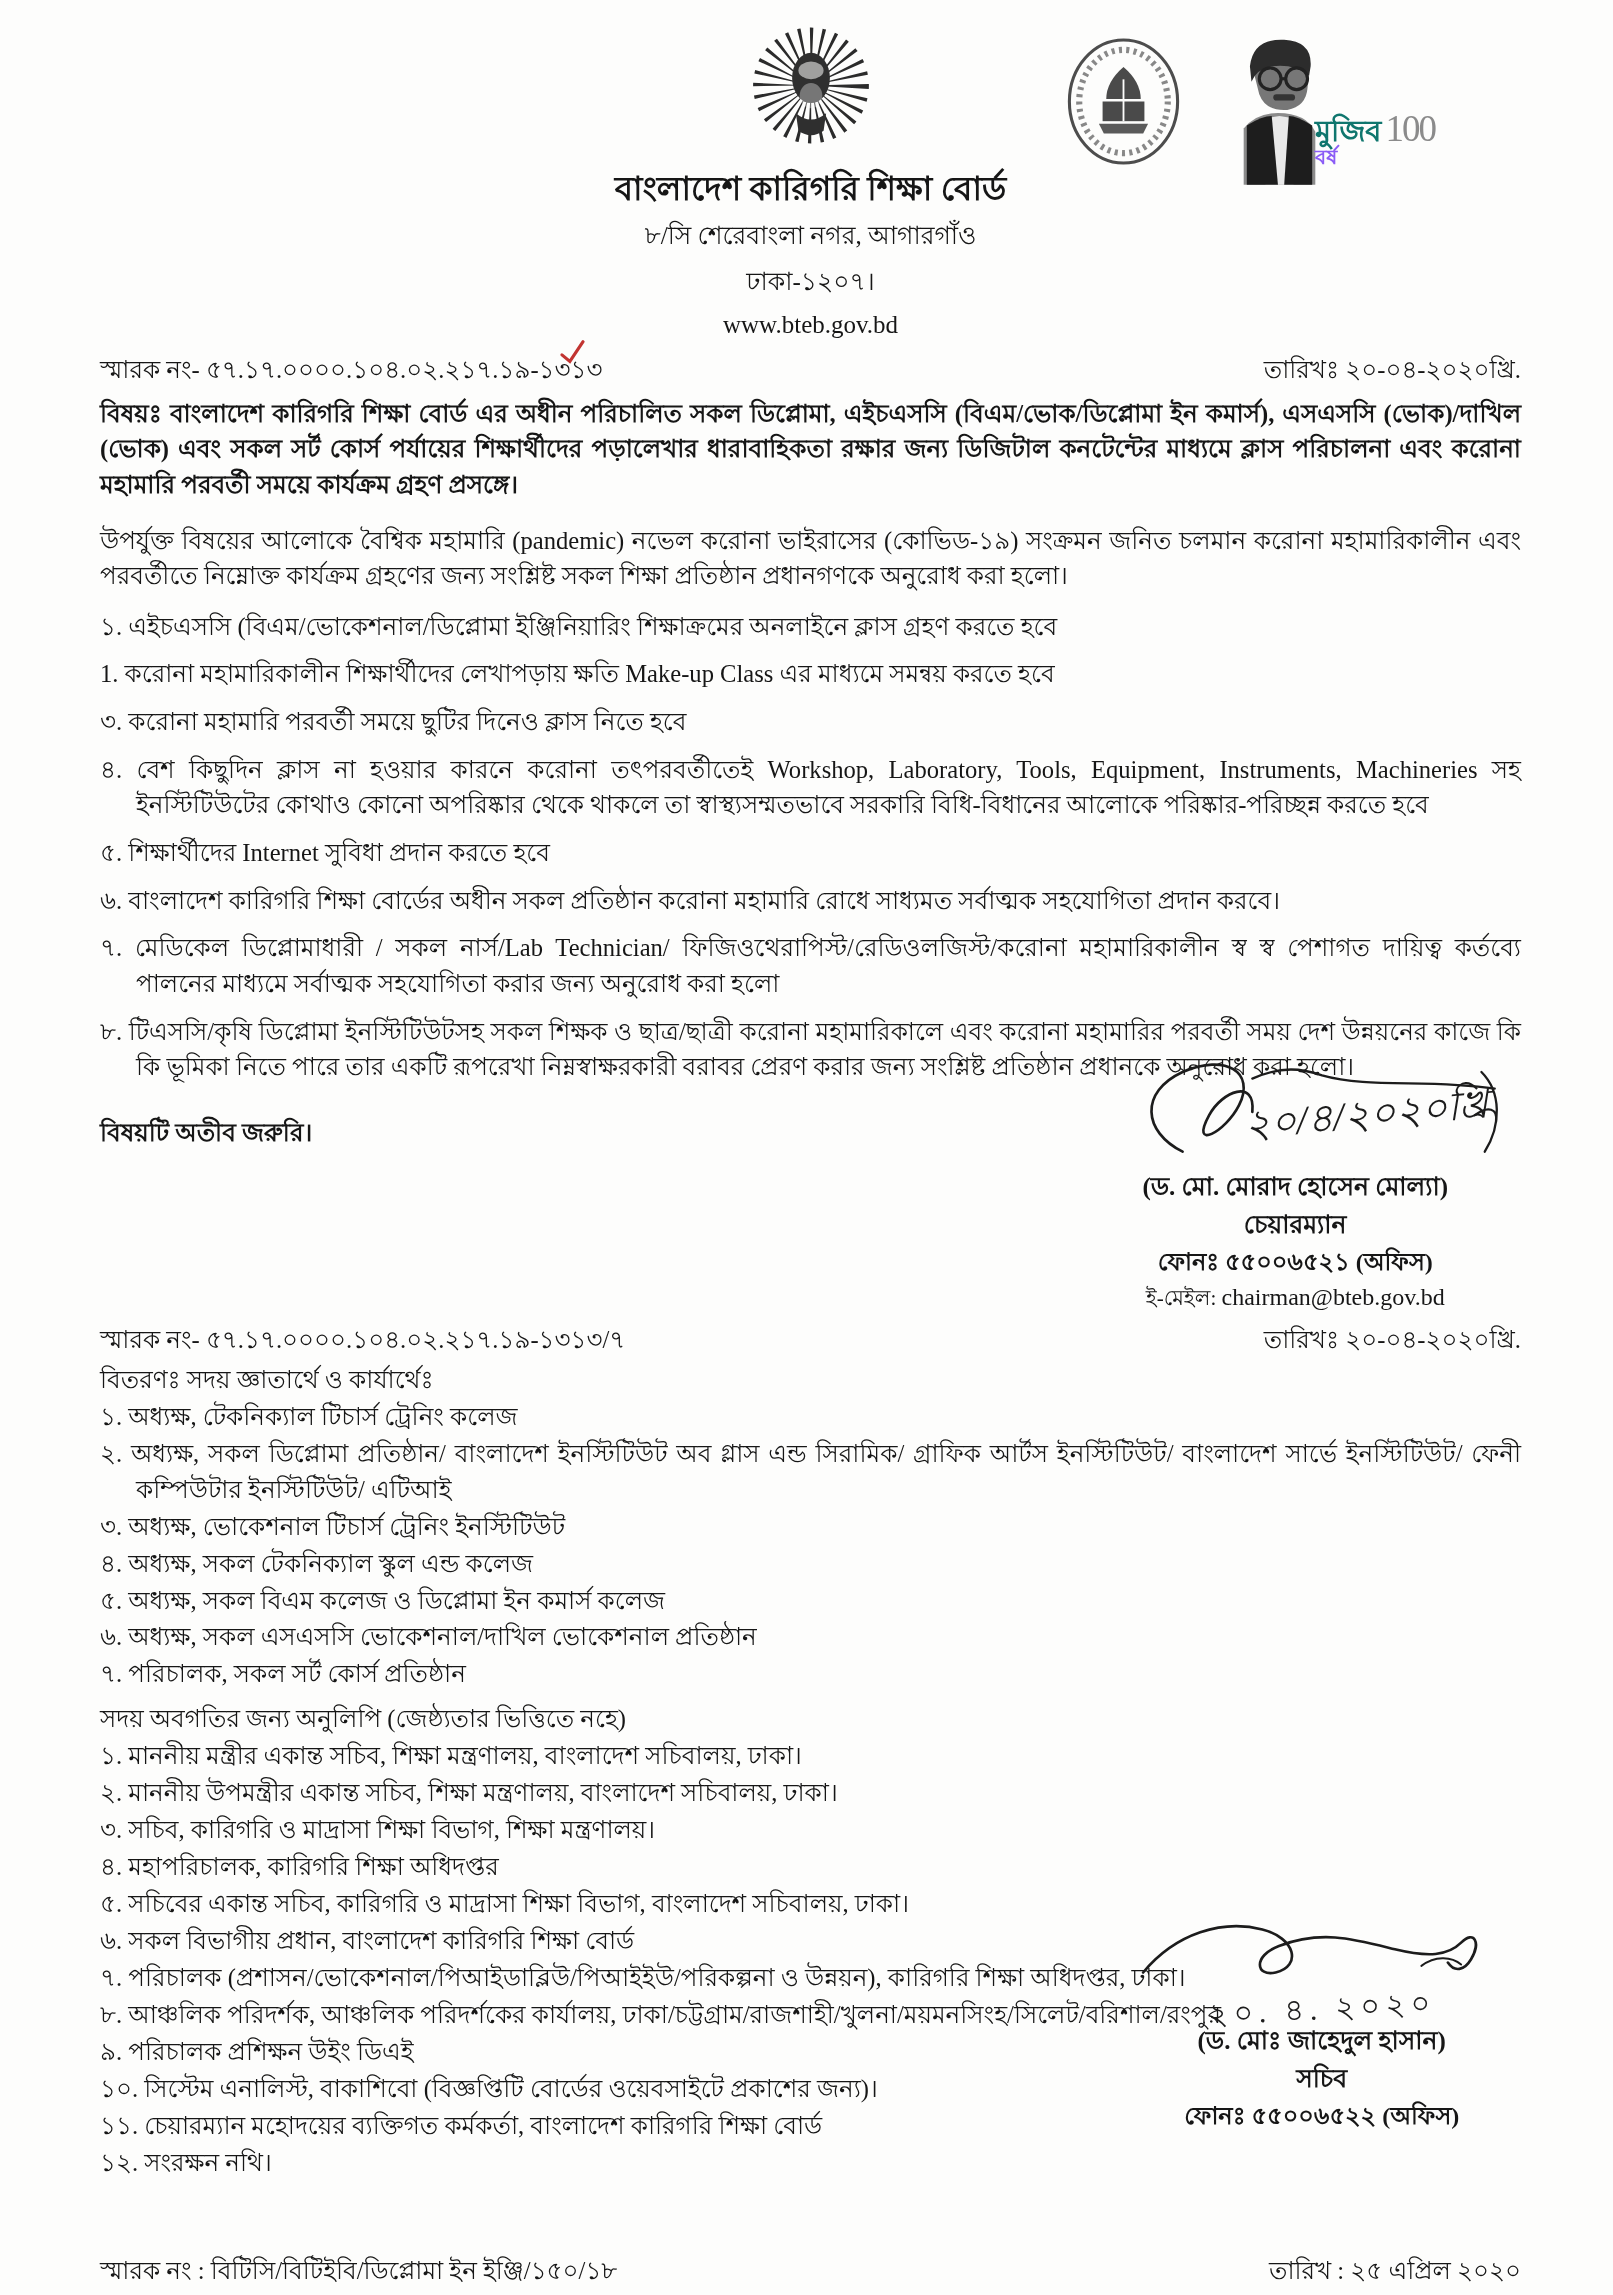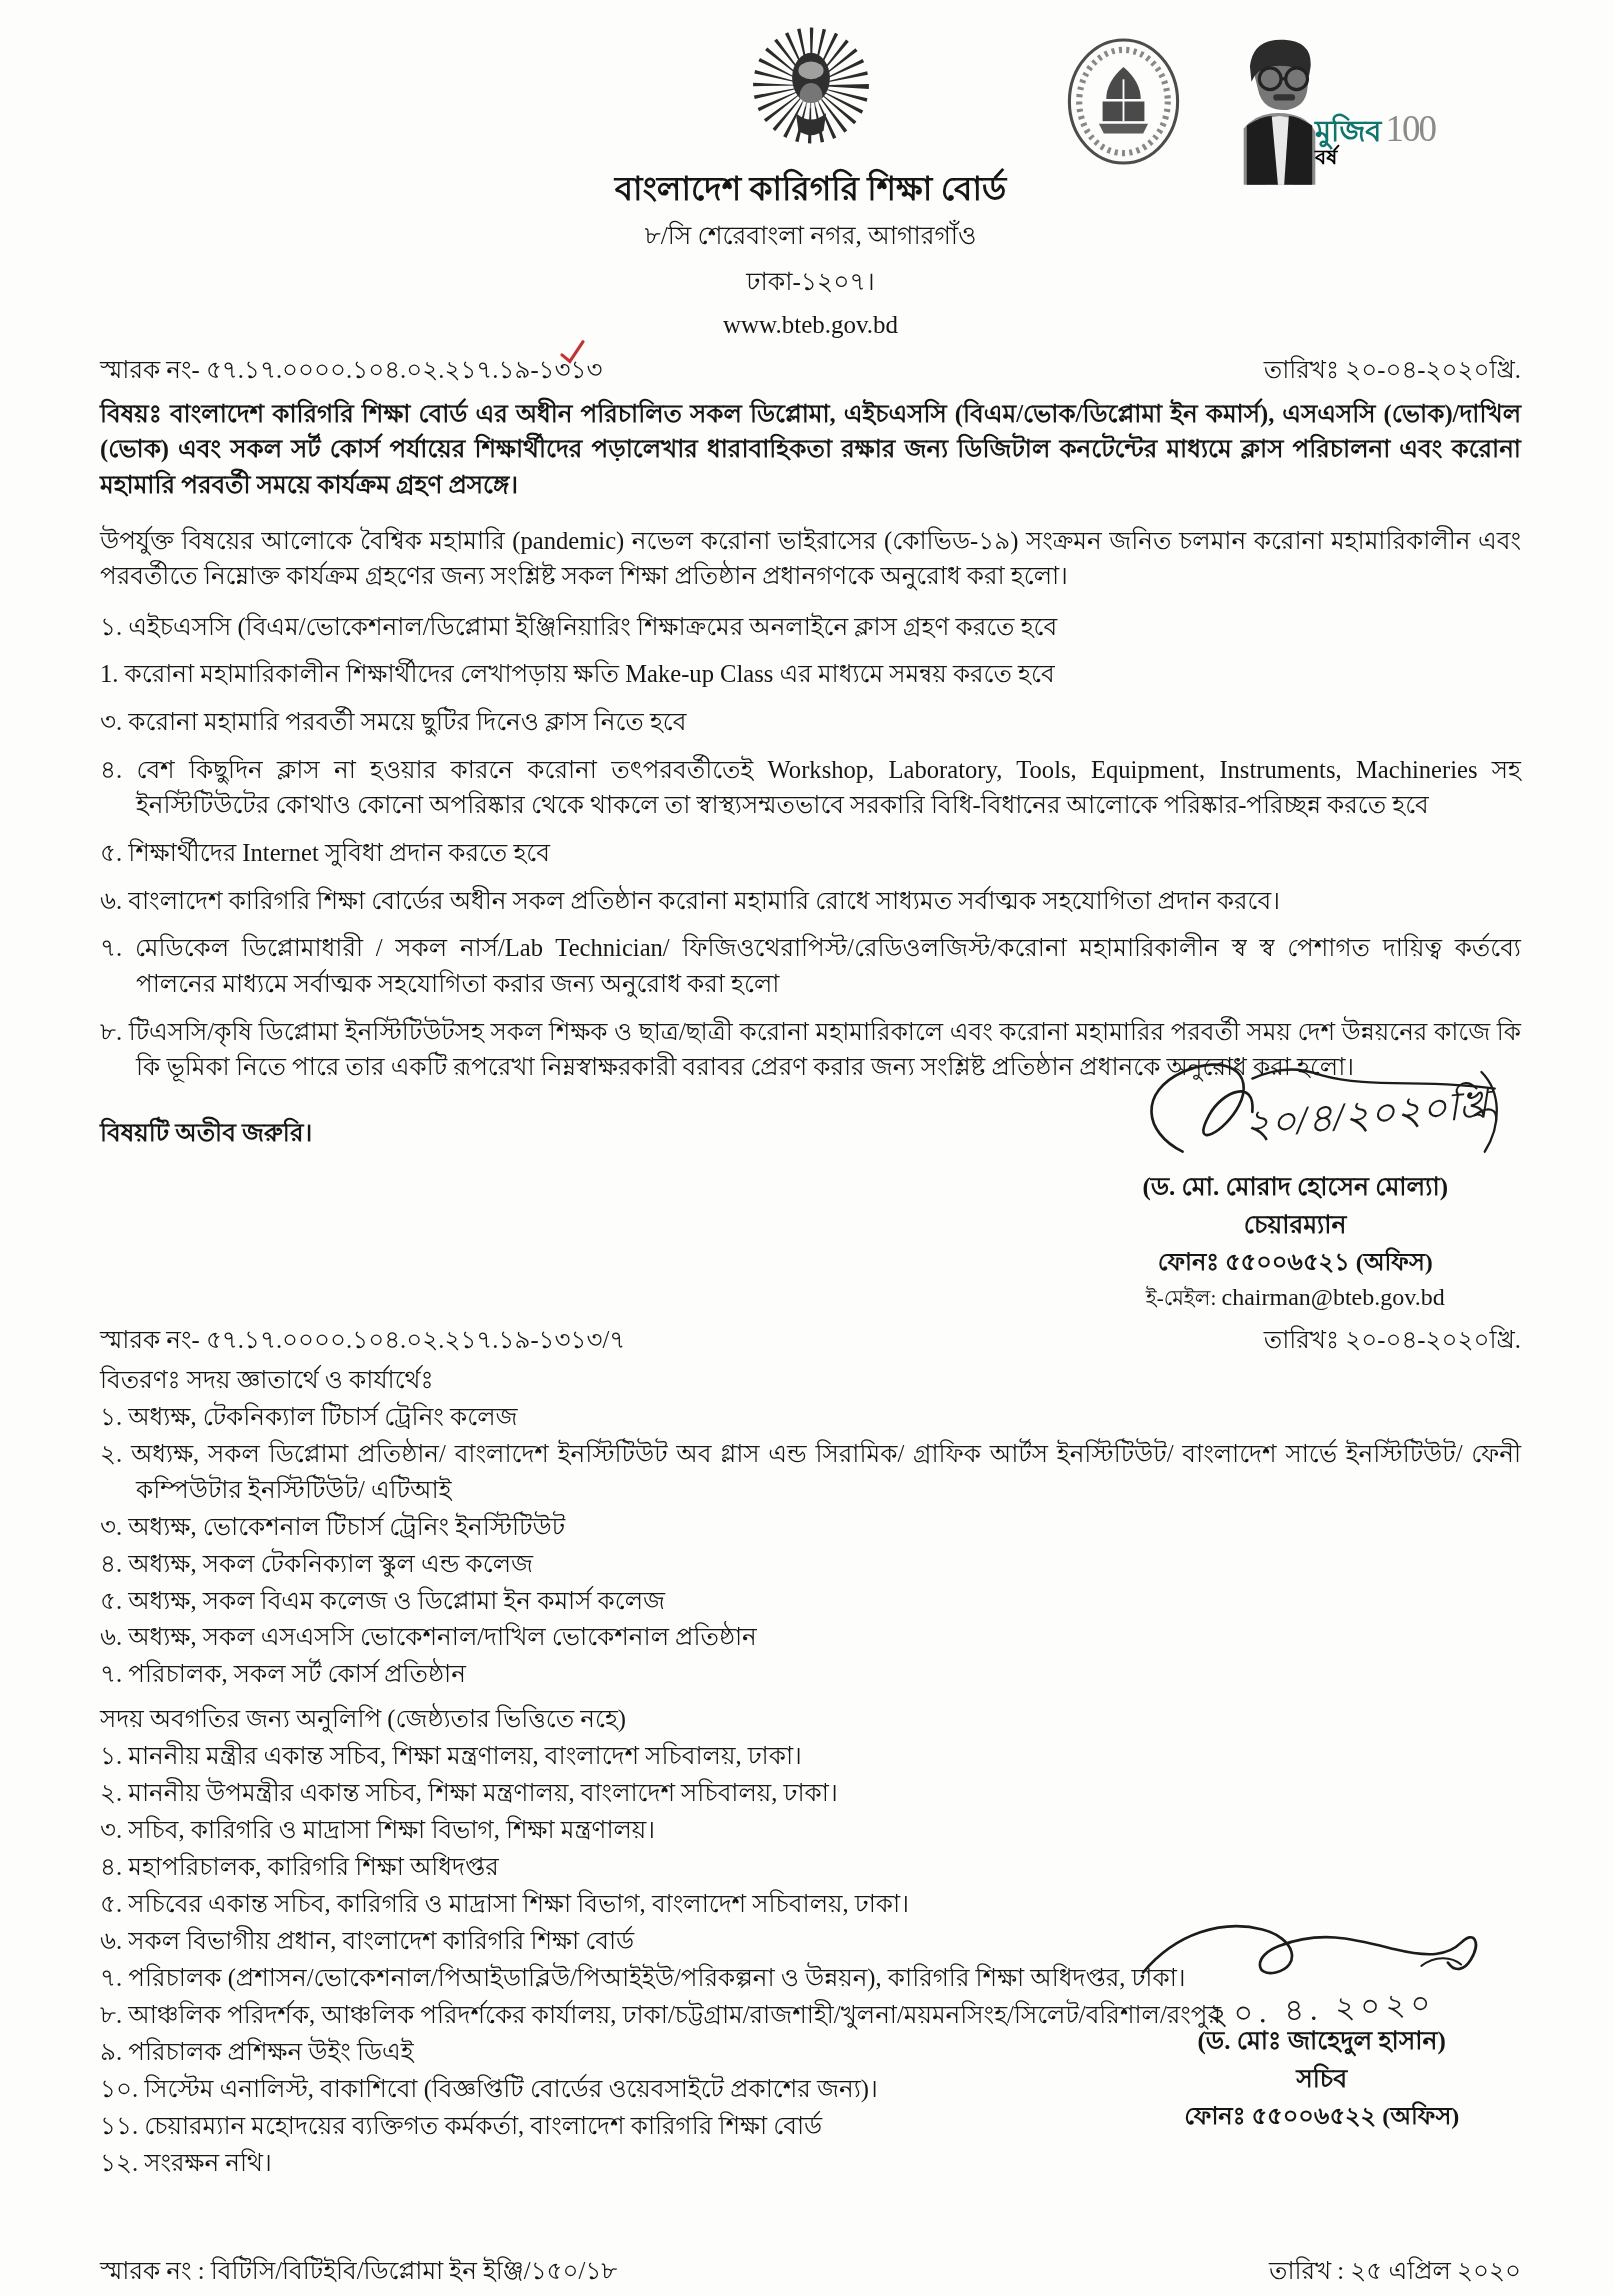--- a/index.html
+++ b/index.html
@@ -20,21 +20,21 @@
   .hdr{position:relative;text-align:center;}
   .hdr .seal-wrap{height:149px;display:flex;justify-content:center;align-items:flex-start;}
   .org-name{font-weight:bold;font-size:33px;line-height:1.2;margin-top:6px;}
   .org-addr{font-size:25px;margin-top:9.3px;}
   .org-city{font-size:25px;margin-top:9px;}
   .org-web{font-size:25px;margin-top:6.6px;font-family:"Liberation Serif",serif;}
   .right-logos{position:absolute;top:20px;right:86px;display:flex;align-items:flex-start;gap:40px;}
   .mujib{display:flex;align-items:flex-end;}
   .mujib-text{margin-left:-18.6px;margin-bottom:24px;line-height:1;text-align:left;}
   .mujib-word{color:#0f766e;font-weight:bold;font-size:29px;}
-  .mujib-borsho{color:#000000;font-weight:bold;font-size:20px;}
+  .mujib-borsho{color:#8b5cf6;font-weight:bold;font-size:20px;}
   .mujib-100{color:#8b8b8b;font-weight:normal;font-size:37px;letter-spacing:-2px;display:inline-block;margin-left:4px;}
   
   .memo-row{display:flex;justify-content:space-between;align-items:baseline;margin-top:9.3px;position:relative;}
   .memo-row .tick{position:absolute;left:458px;top:-13.3px;}
   
   .subject{font-weight:bold;text-align:justify;margin-top:8px;}
   .intro{text-align:justify;margin-top:20px;}
   .dir-list{margin-top:14.6px;}
   .num-item{padding-left:36px;text-indent:-36px;text-align:justify;margin-top:12px;}
   

